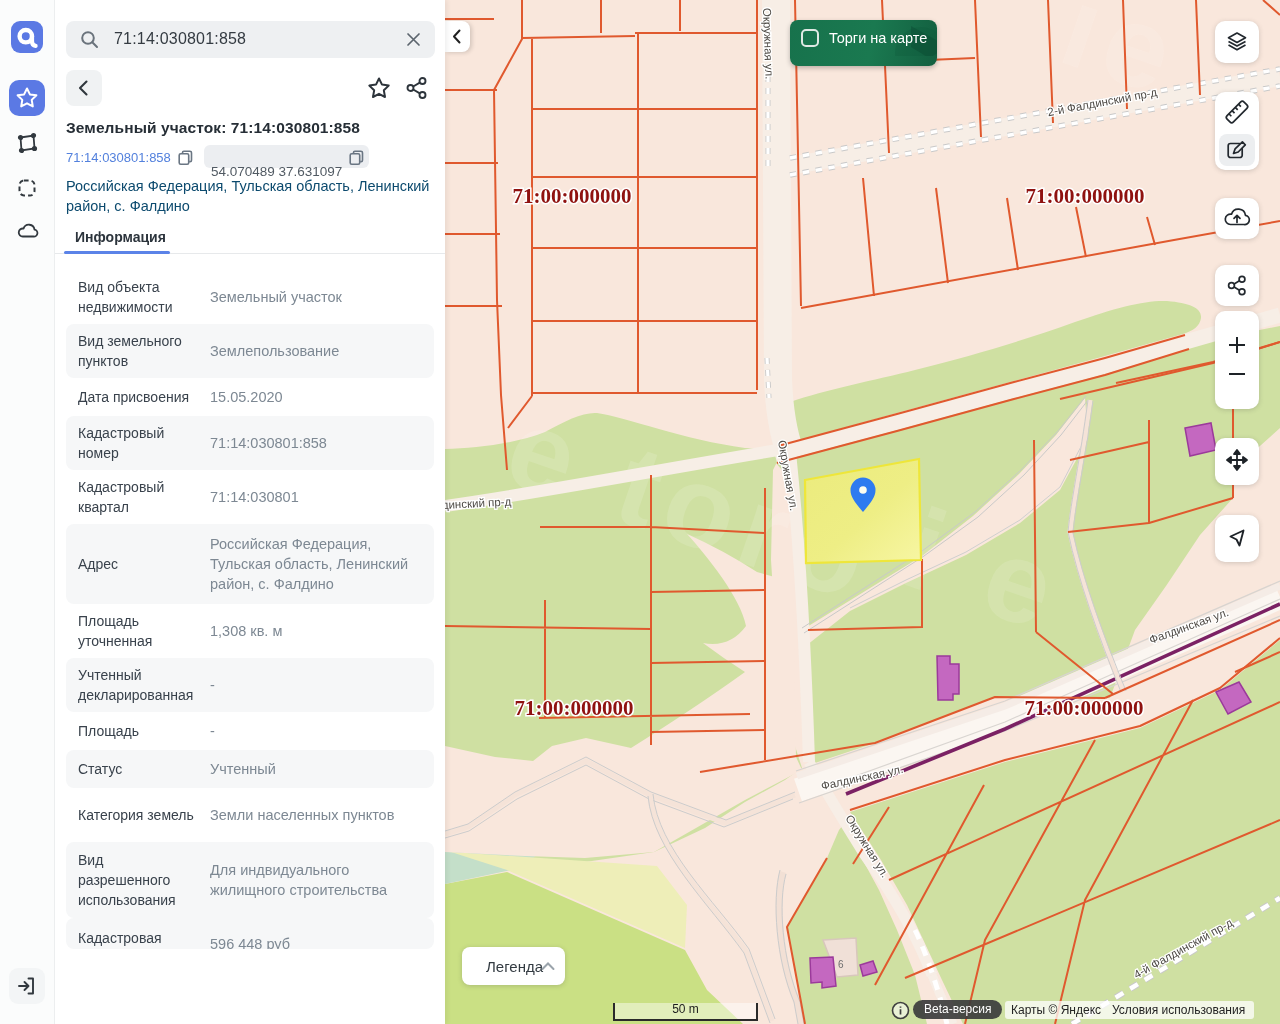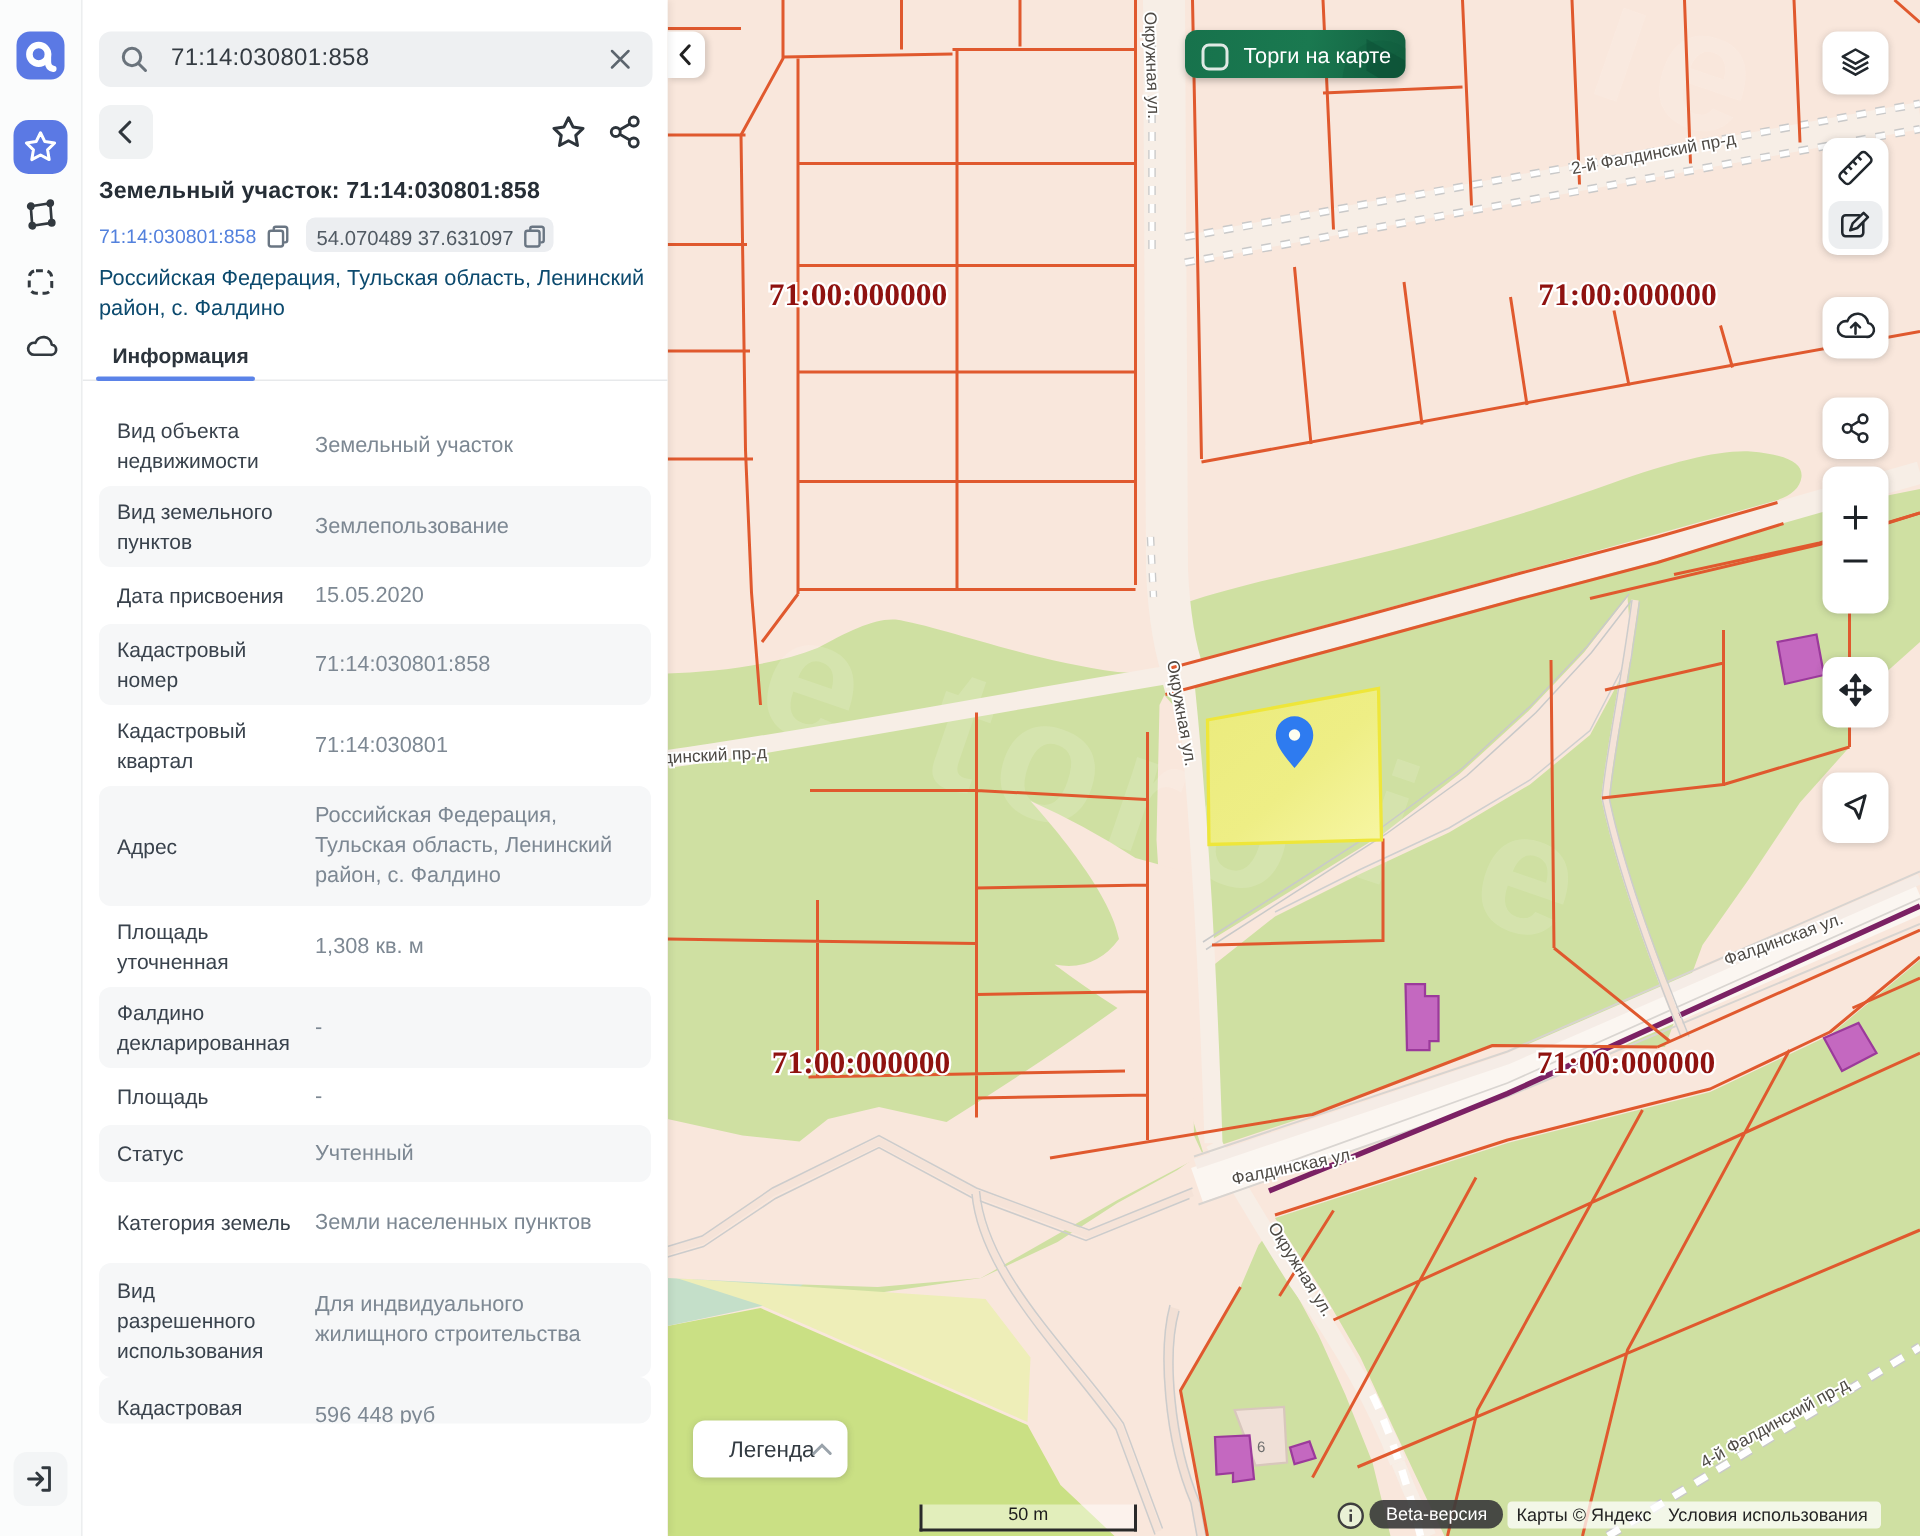--- a/index.html
+++ b/index.html
@@ -31,21 +31,21 @@
   .row .lb { flex:0 0 133px; padding-left:12px; font-size:14px; line-height:20px; font-weight:400; color:#39424c; }
   .row .vl { flex:1; padding-left:11px; padding-right:6px; font-size:14.5px; line-height:20px; color:#7d8893; }
 
   
   #map { position:absolute; left:445px; top:0; width:835px; height:1024px; background:#f9e7dc; overflow:hidden; }
   #mapsvg { position:absolute; left:0; top:0; }
 
   
   .mbtn { position:absolute; background:#fff; border-radius:10px; box-shadow:0 1px 5px rgba(58,58,60,.22); }
   #collapse { position:absolute; left:445px; top:21px; width:25px; height:31px; background:#fff; border-radius:0 8px 8px 0; box-shadow:2px 1px 4px rgba(0,0,0,.15); z-index:10; }
-  #torgi { position:absolute; left:790px; top:20px; width:147px; height:32px; border-radius:8px; background:linear-gradient(100deg,#17724c 0%,#1a7950 55%,#135f40 100%); box-shadow:0 2px 5px rgba(0,0,0,.25); overflow:hidden; z-index:10;}
+  #torgi { position:absolute; left:790px; top:20px; width:147px; height:46px; border-radius:8px; background:linear-gradient(100deg,#17724c 0%,#1a7950 55%,#135f40 100%); box-shadow:0 2px 5px rgba(0,0,0,.25); overflow:hidden; z-index:10;}
   #torgi .cb { position:absolute; left:11px; top:9px; width:18px; height:18px; border:2px solid #dfe9e4; border-radius:5px; }
   #torgi .tx { position:absolute; left:39px; top:10px; font-size:14.5px; color:#fff; }
   #legend { position:absolute; left:462px; top:947px; width:103px; height:38px; background:#fff; border-radius:8px; box-shadow:0 1px 5px rgba(58,58,60,.22); z-index:10;}
   #legend .tx { position:absolute; left:24px; top:11px; font-size:15px; color:#333b42; }
   #scale { position:absolute; left:613px; top:1003px; width:145px; height:18px; z-index:5; border-left:2px solid #2a2a2a; border-right:2px solid #2a2a2a; border-bottom:2px solid #2a2a2a; background:rgba(255,255,255,.45); }
   #scale .lab { text-align:center; font-size:12px; color:#1d1d1d; line-height:12px; }
   #attr { position:absolute; left:1005px; top:1001px; width:249px; height:18px; background:rgba(255,255,255,.75); border-radius:3px; z-index:5; }
   #attr .t1 { position:absolute; left:6px; top:2px; font-size:12px; color:#242424; }
   #attr .t2 { position:absolute; left:107px; top:2px; font-size:12px; color:#242424; }
   #beta { position:absolute; left:913px; top:1000px; height:19px; padding:0 11px; border-radius:10px; background:rgba(60,60,60,.92); color:#fff; font-size:12px; line-height:19px; z-index:5;}
@@ -351,21 +351,21 @@
     <div id="title">Земельный участок: 71:14:030801:858</div>
     <div id="chips">
       <span style="position:absolute;left:0;top:5px;font-size:13px;color:#5381dd;white-space:nowrap;">71:14:030801:858</span>
       <svg width="15" height="16" viewBox="0 0 15 16" style="position:absolute;left:112px;top:5px">
           <g fill="none" stroke="#6a7683" stroke-width="1.6">
             <rect x="1.2" y="3.8" width="9.5" height="10.5" rx="1.5"></rect>
             <path d="M4.5,3.5 V2.6 a1.4,1.4 0 0 1 1.4,-1.4 h6 a1.6,1.6 0 0 1 1.6,1.6 v7.4 a1.4,1.4 0 0 1 -1.4,1.4 h-0.9"></path>
           </g>
         </svg>
       <span style="position:absolute;left:138px;top:0px;width:165px;height:23px;background:#eceef1;border-radius:6px;"></span>
-      <span style="position:absolute;left:145px;top:6px;font-size:13.5px;color:#515a63;white-space:nowrap;">54.070489 37.631097</span>
+      <span style="position:absolute;left:145px;top:19px;font-size:13.5px;color:#515a63;white-space:nowrap;">54.070489 37.631097</span>
       <svg width="15" height="16" viewBox="0 0 15 16" style="position:absolute;left:283px;top:5px">
           <g fill="none" stroke="#6a7683" stroke-width="1.6">
             <rect x="1.2" y="3.8" width="9.5" height="10.5" rx="1.5"></rect>
             <path d="M4.5,3.5 V2.6 a1.4,1.4 0 0 1 1.4,-1.4 h6 a1.6,1.6 0 0 1 1.6,1.6 v7.4 a1.4,1.4 0 0 1 -1.4,1.4 h-0.9"></path>
           </g>
         </svg>
     </div>
     <div id="addr">Российская Федерация, Тульская область, Ленинский<br>район, с. Фалдино</div>
     <div id="tab">Информация</div>
     <div id="tabind"></div>
@@ -393,21 +393,21 @@
         </div>
       <div class="row g" style="height:80px">
           <div class="lb">Адрес</div>
           <div class="vl">Российская Федерация,<br>Тульская область, Ленинский<br>район, с. Фалдино</div>
         </div>
       <div class="row" style="height:54px">
           <div class="lb">Площадь уточненная</div>
           <div class="vl">1,308 кв. м</div>
         </div>
       <div class="row g" style="height:54px">
-          <div class="lb">Фалдино декларированная</div>
+          <div class="lb">Учтенный декларированная</div>
           <div class="vl">-</div>
         </div>
       <div class="row" style="height:38px">
           <div class="lb">Площадь</div>
           <div class="vl">-</div>
         </div>
       <div class="row g" style="height:38px">
           <div class="lb">Статус</div>
           <div class="vl">Учтенный</div>
         </div>

